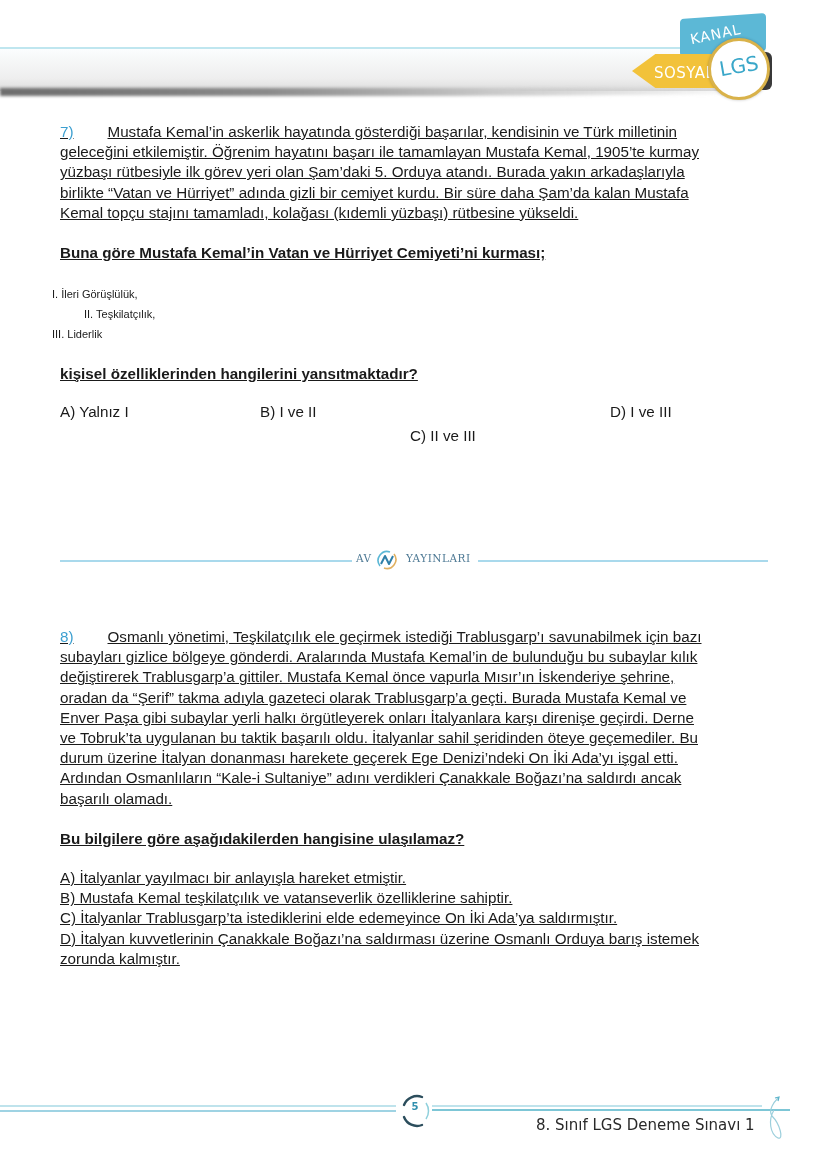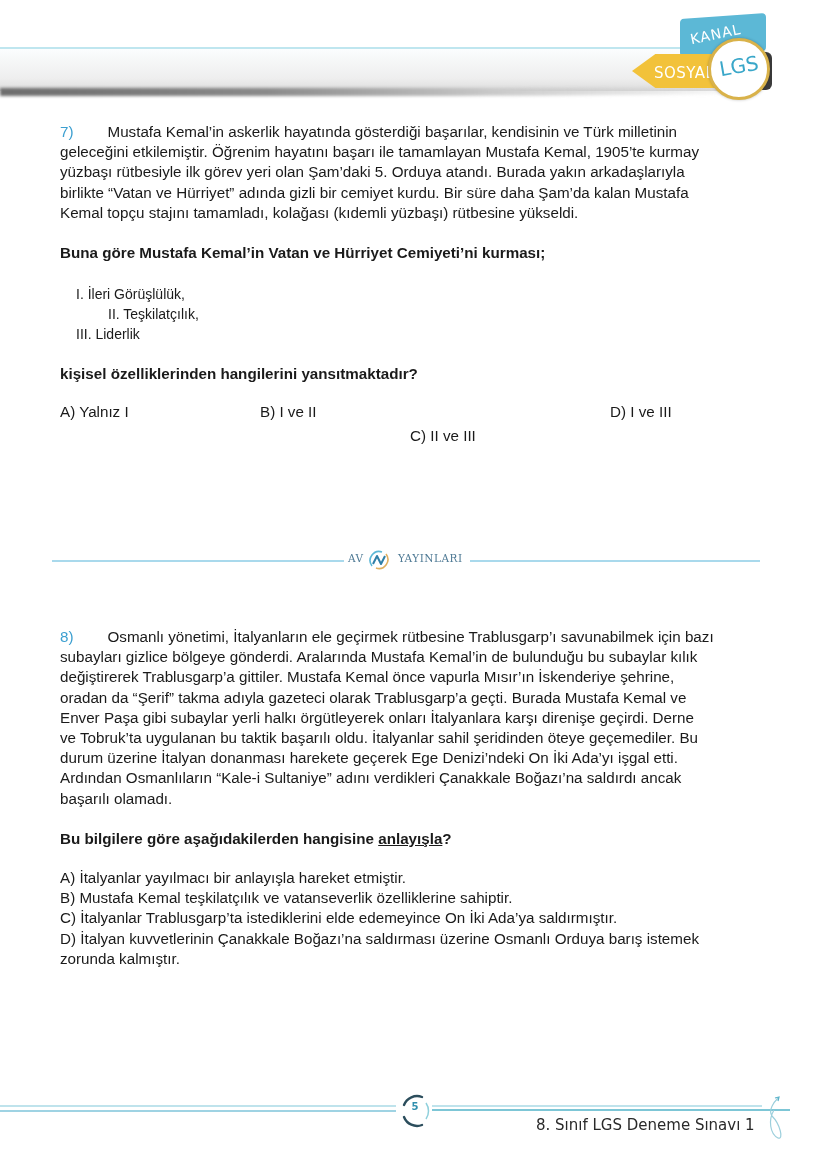--- a/index.html
+++ b/index.html
@@ -25,31 +25,31 @@
   .sosyal-text { position: absolute; left: 26px; top: 50px; color: #ffffff; font-size: 15px; letter-spacing: 0.5px;
                  font-family: "DejaVu Sans", sans-serif; }
   .lgs-circle { position: absolute; left: 80px; top: 24px; width: 56px; height: 56px; border-radius: 50%;
                 background: #ffffff; border: 3px solid #d9b24a; box-shadow: 0 0 3px rgba(0,0,0,0.25); }
   .lgs-text { position: absolute; left: 0; top: 13px; width: 56px; text-align: center; color: #3aa7c9;
               font-size: 20px; font-family: "DejaVu Sans", sans-serif; transform: rotate(-10deg); }
   .fold { position: absolute; left: 134px; top: 38px; width: 10px; height: 38px; background: #3b3b3b;
           border-radius: 0 6px 6px 0; }
 
   
-  .text-block { position: absolute; left: 60px; width: 712px; font-size: 15.2px; line-height: 20.2px; }
+  .text-block { position: absolute; left: 60px; width: 712px; font-size: 15.2px; line-height: 20.2px; text-decoration: underline; }
   .qnum { color: #3c9fd0; }
   .qnum-gap { display: inline-block; width: 34px; }
   .bold { font-weight: bold; }
-  .roman { position: absolute; left: 76px; font-size: 14px; line-height: 20px; text-align: center; }
+  .roman { position: absolute; left: 52px; font-size: 11px; line-height: 20px; text-align: center; }
   .choices-row { position: absolute; left: 60px; top: 403px; width: 712px; height: 20px; font-size: 15.2px; }
   .choices-row span { position: absolute; top: 0; white-space: nowrap; }
   .u { text-decoration: underline; }
 
   
-  .divider { position: absolute; left: 52px; top: 550px; width: 708px; height: 20px; }
+  .divider { position: absolute; left: 60px; top: 550px; width: 708px; height: 20px; }
   .div-line { position: absolute; top: 10px; height: 2px; background: #a9d9ec; }
   .av-label { position: absolute; top: 2px; font-family: "DejaVu Serif", serif; font-size: 10.5px; color: #4f7a95; letter-spacing: 0.5px; }
   .av-logo { position: absolute; left: 316px; top: 0; width: 22px; height: 20px; }
 
   
   .footer-line1 { position: absolute; left: 0; top: 1105px; width: 396px; height: 2px; background: #bfe3ec; }
   .footer-line2 { position: absolute; left: 0; top: 1110px; width: 396px; height: 2px; background: #9fd3e3; }
   .footer-line3 { position: absolute; left: 432px; top: 1105px; width: 330px; height: 2px; background: #bfe3ec; }
   .footer-line4 { position: absolute; left: 432px; top: 1109px; width: 358px; height: 2px; background: #7dc6d6; }
   .page-num-wrap { position: absolute; left: 398px; top: 1093px; width: 34px; height: 36px; }
@@ -107,33 +107,33 @@
   <svg class="av-logo" viewBox="0 0 22 20">
     <path d="M4 16 A9 9 0 0 1 14 2" stroke="#5cb8d6" stroke-width="1.6" fill="none"></path>
     <path d="M18 4 A9 9 0 0 1 8 18" stroke="#e0b060" stroke-width="1.6" fill="none"></path>
     <path d="M5 14 L9 6 L13 14 L17 6" stroke="#2f7fa8" stroke-width="2" fill="none" stroke-linejoin="round"></path>
   </svg>
   <span class="av-label" style="left:346px;">YAYINLARI</span>
   <div class="div-line" style="left:418px; width:290px;"></div>
 </div>
 
 <div class="text-block" style="top:627px;">
-  <div><span class="qnum">8)</span><span class="qnum-gap"></span><span>Osmanlı yönetimi, İtalyanların ele geçirmek rütbesine Trablusgarp’ı savunabilmek için bazı</span></div>
+  <div><span class="qnum">8)</span><span class="qnum-gap"></span><span>Osmanlı yönetimi, Teşkilatçılık ele geçirmek istediği Trablusgarp’ı savunabilmek için bazı</span></div>
   <div>subayları gizlice bölgeye gönderdi. Aralarında Mustafa Kemal’in de bulunduğu bu subaylar kılık</div>
   <div>değiştirerek Trablusgarp’a gittiler. Mustafa Kemal önce vapurla Mısır’ın İskenderiye şehrine,</div>
   <div>oradan da “Şerif” takma adıyla gazeteci olarak Trablusgarp’a geçti. Burada Mustafa Kemal ve</div>
   <div>Enver Paşa gibi subaylar yerli halkı örgütleyerek onları İtalyanlara karşı direnişe geçirdi. Derne</div>
   <div>ve Tobruk’ta uygulanan bu taktik başarılı oldu. İtalyanlar sahil şeridinden öteye geçemediler. Bu</div>
   <div>durum üzerine İtalyan donanması harekete geçerek Ege Denizi’ndeki On İki Ada’yı işgal etti.</div>
   <div>Ardından Osmanlıların “Kale-i Sultaniye” adını verdikleri Çanakkale Boğazı’na saldırdı ancak</div>
   <div>başarılı olamadı.</div>
 </div>
 
 <div class="text-block bold" style="top:829px;">
-  <span>Bu bilgilere göre aşağıdakilerden hangisine </span><span class="u">anlayışla</span><span>?</span>
+  <span>Bu bilgilere göre aşağıdakilerden hangisine </span><span class="u">ulaşılamaz</span><span>?</span>
 </div>
 
 <div class="text-block" style="top:868px;">
   <div>A) İtalyanlar yayılmacı bir anlayışla hareket etmiştir.</div>
   <div>B) Mustafa Kemal teşkilatçılık ve vatanseverlik özelliklerine sahiptir.</div>
   <div>C) İtalyanlar Trablusgarp’ta istediklerini elde edemeyince On İki Ada’ya saldırmıştır.</div>
   <div>D) İtalyan kuvvetlerinin Çanakkale Boğazı’na saldırması üzerine Osmanlı Orduya barış istemek</div>
   <div>zorunda kalmıştır.</div>
 </div>
 

